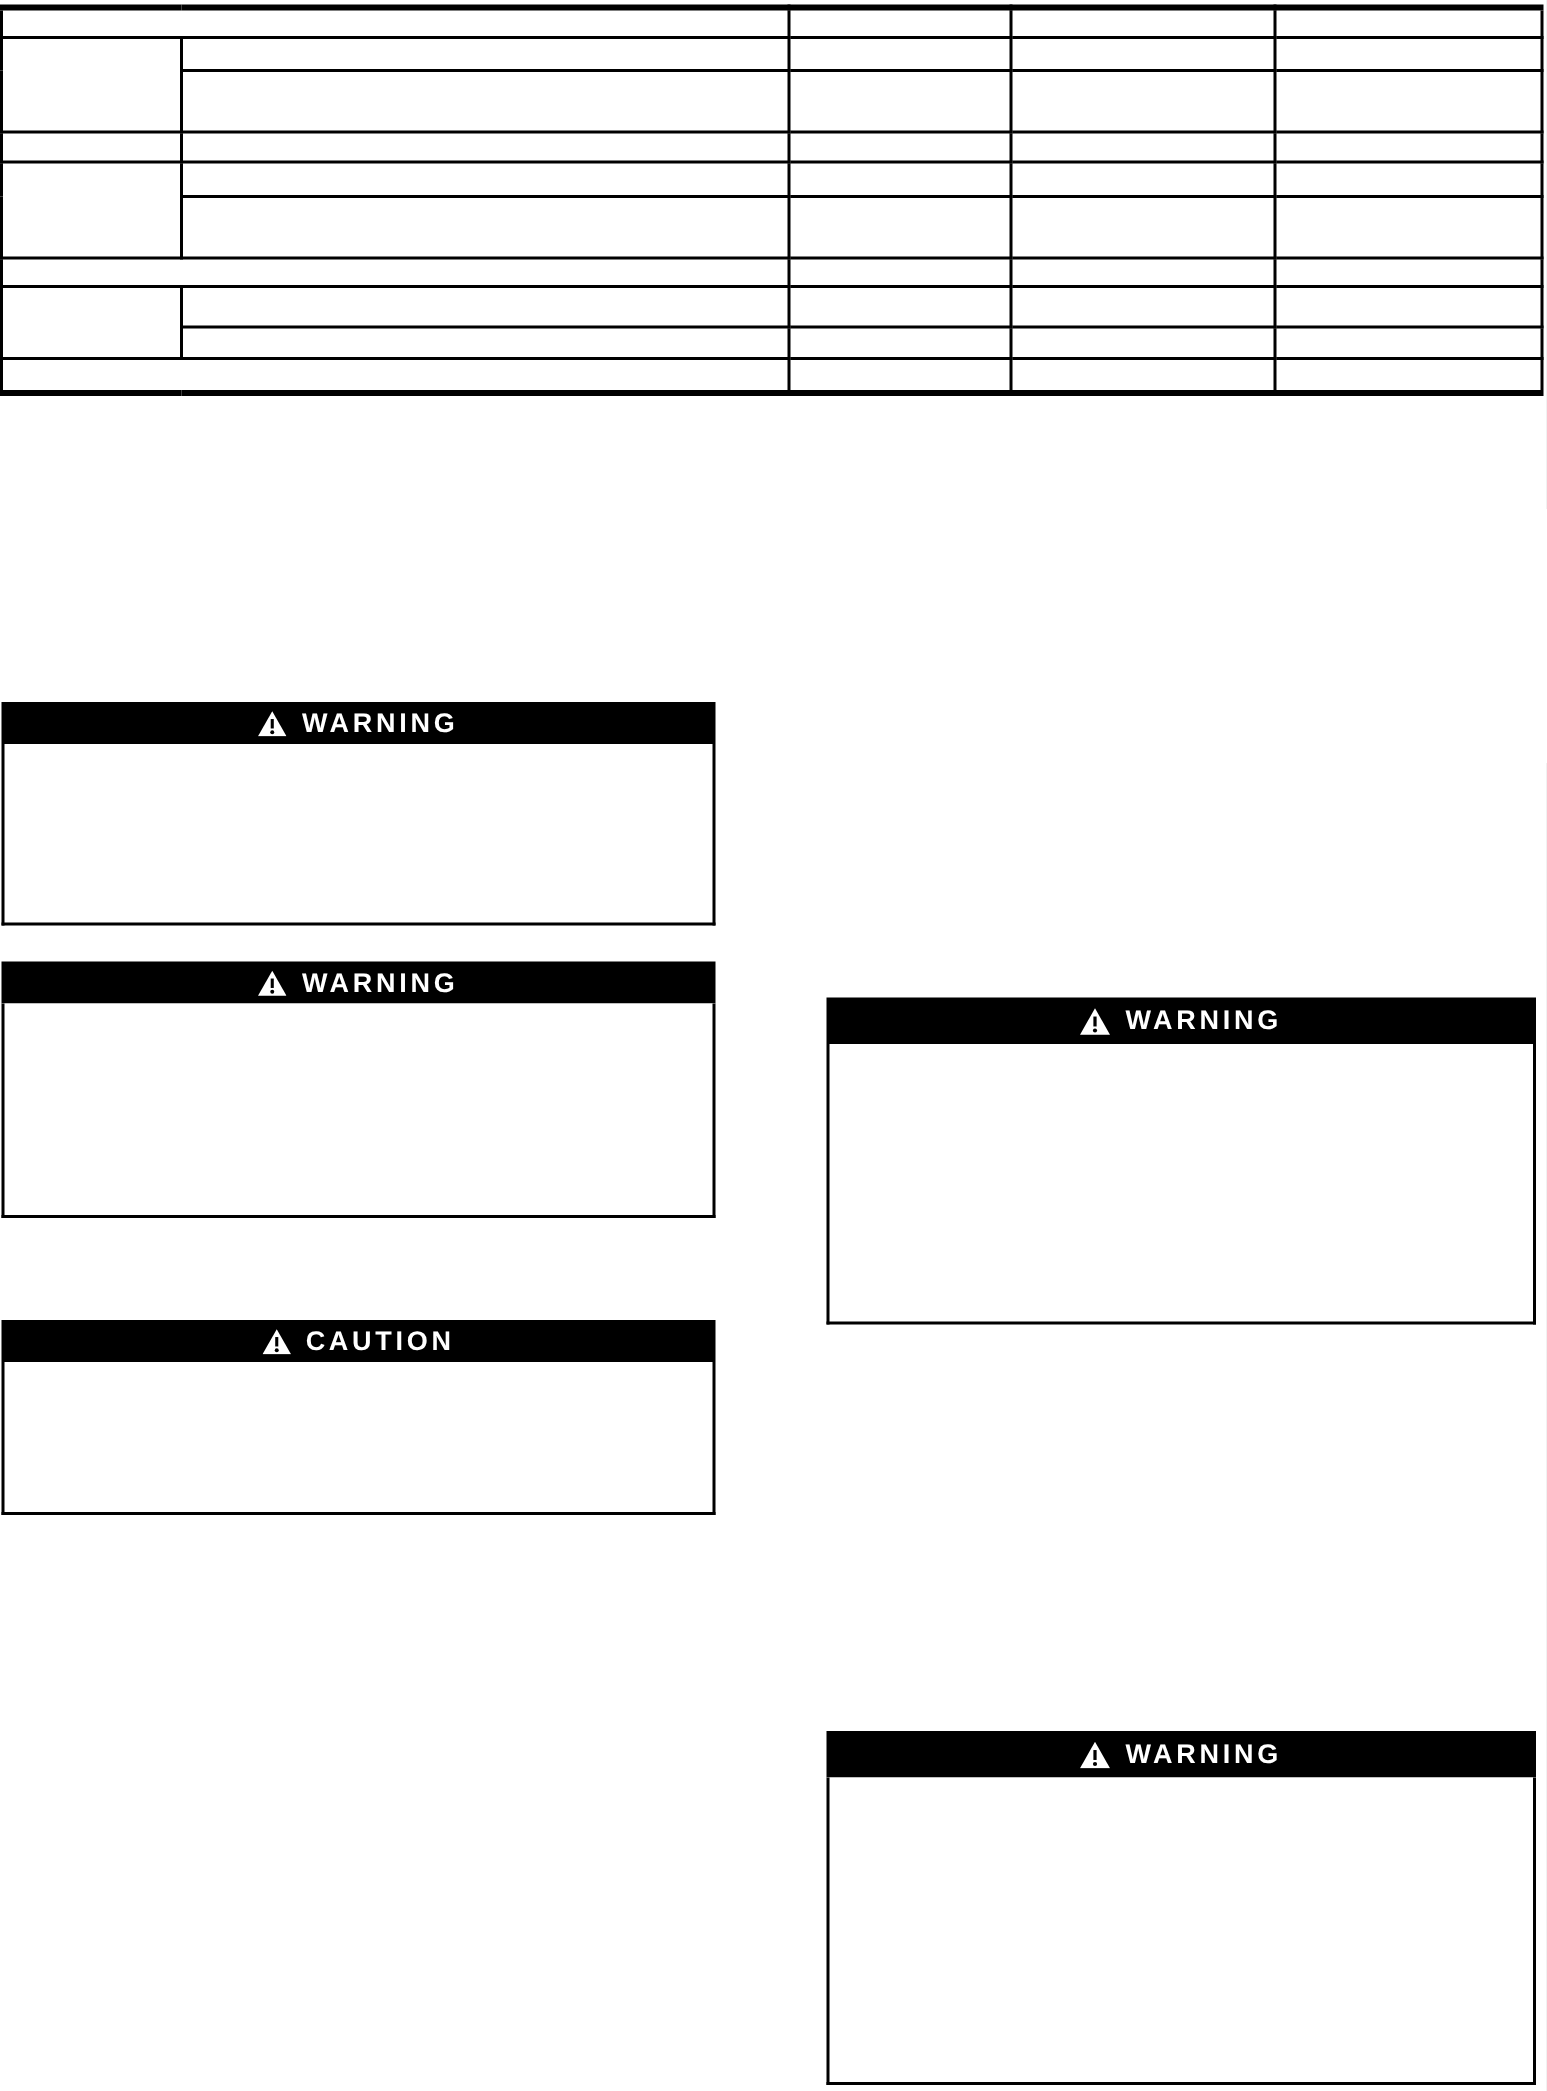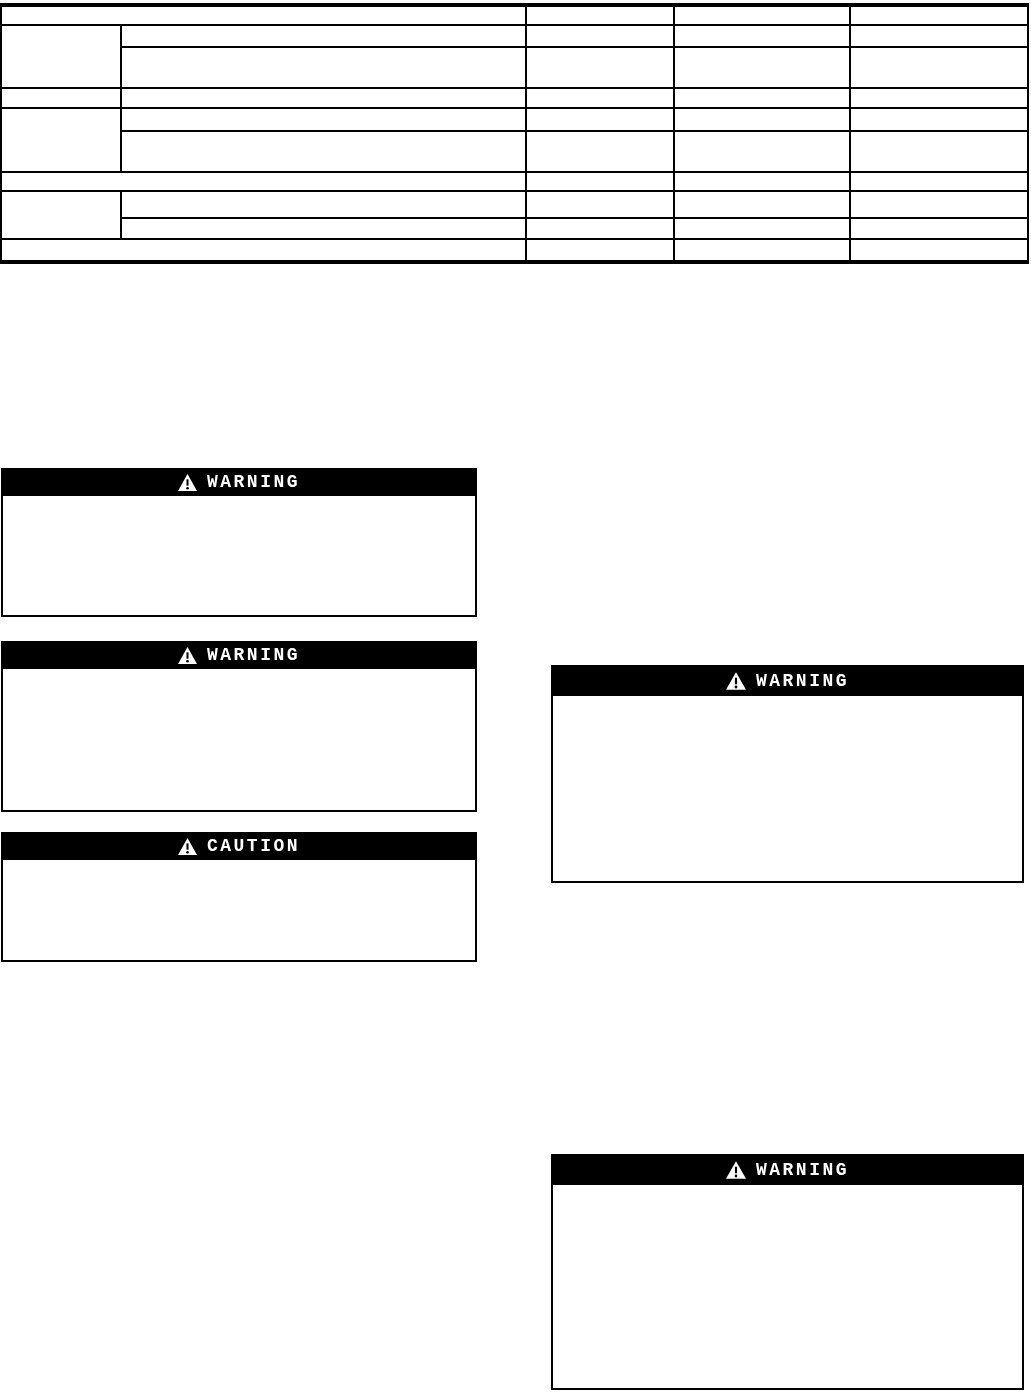--- a/index.html
+++ b/index.html
@@ -3,21 +3,21 @@
 <meta charset="utf-8">
 <style>
   html, body { margin: 0; padding: 0; background: #e8e8e8; }
   .page {
     position: relative;
     width: 1031px;
     height: 1394px;
     margin: 0 auto;
     background: #ffffff;
     overflow: hidden;
-    font-family: Liberation Mono, monospace;
+    font-family: Liberation Sans, sans-serif;
   }
 
   
   table.spec {
     position: absolute;
     left: 0;
     top: 3px;
     width: 1029px;
     border-collapse: collapse;
     table-layout: fixed;
@@ -65,21 +65,21 @@
     background: #ffffff;
     border: 2px solid #000000;
     border-top: none;
   }
 
   
   #box-w1 { left: 1px;   top: 468px;  width: 476px; height: 149px; }
   #box-w1 .safety-header { height: 28px; }
   #box-w2 { left: 1px;   top: 641px;  width: 476px; height: 171px; }
   #box-w2 .safety-header { height: 28px; }
-  #box-c1 { left: 1px;   top: 832px;  width: 476px; height: 130px; }
+  #box-c1 { left: 1px;   top: 880px;  width: 476px; height: 130px; }
   #box-c1 .safety-header { height: 28px; }
   #box-w3 { left: 551px; top: 665px;  width: 473px; height: 218px; }
   #box-w3 .safety-header { height: 31px; }
   #box-w4 { left: 551px; top: 1154px; width: 473px; height: 236px; }
   #box-w4 .safety-header { height: 31px; }
 </style>
 </head>
 <body>
 
 <div class="page">

